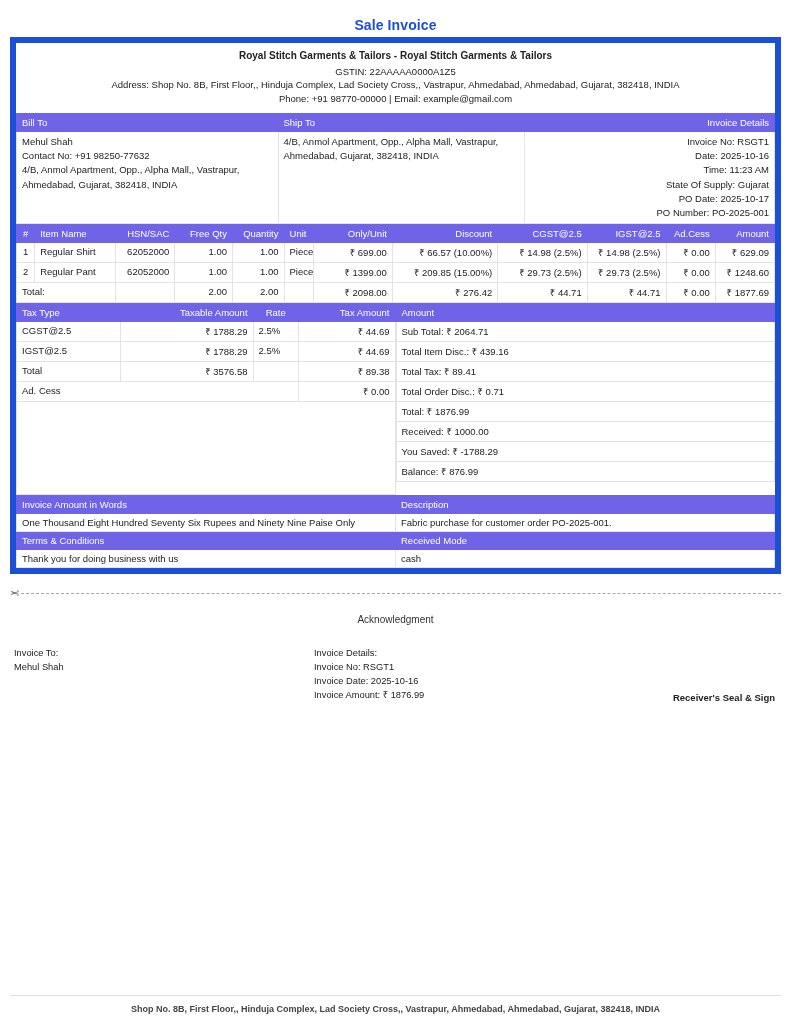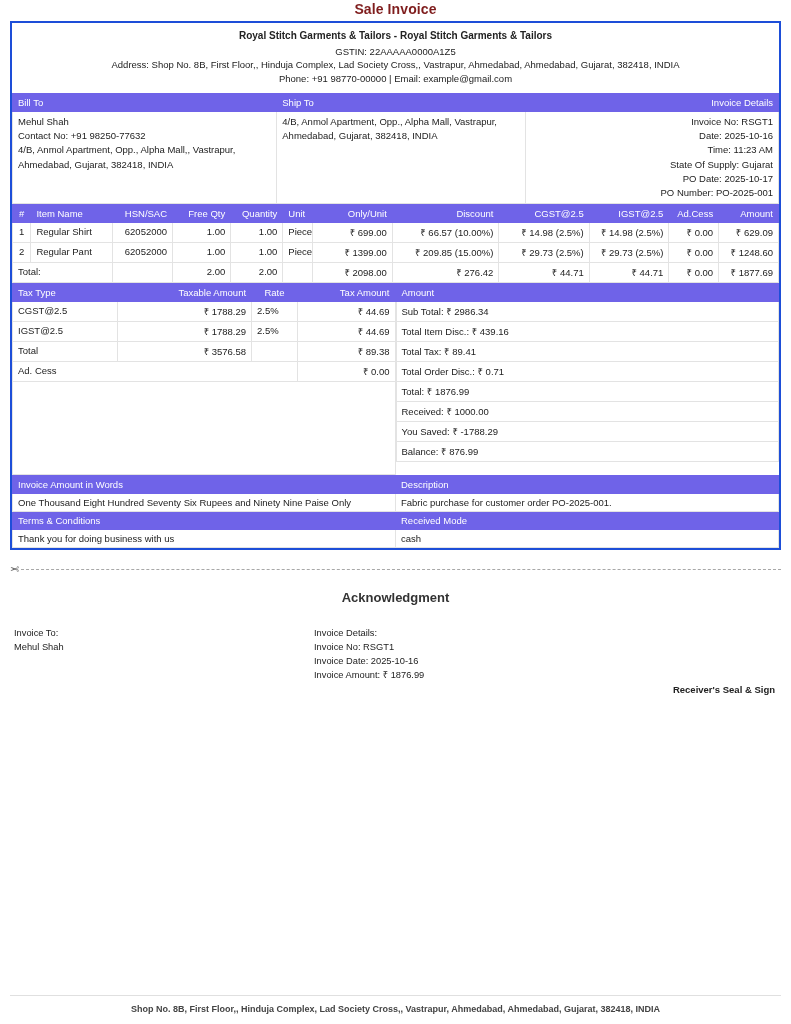--- a/index.html
+++ b/index.html
@@ -20,32 +20,32 @@
   .page {
     width: 791px;
     height: 1024px;
     position: relative;
     box-sizing: border-box;
   }
 
   
   .doc-title {
     text-align: center;
-    color: #7f1d1d;
+    color: #1d4ed8;
     font-size: 14px;
     font-weight: bold;
-    padding-top: 1px;
+    padding-top: 17px;
     padding-bottom: 4px;
     letter-spacing: .1px;
   }
 
   
   .invoice-box {
     margin: 0 10px;
-    border: 2px solid #1d4ed8;
+    border: 6px solid #1d4ed8;
     box-sizing: border-box;
   }
 
   
   .company-head {
     text-align: center;
     padding: 6px 8px 7px 8px;
     line-height: 1.45;
     font-size: 9.5px;
     color: #222;
@@ -136,39 +136,38 @@
     transform: scaleX(-1);
     margin-right: 2px;
   }
   .dashes {
     flex: 1;
     border-top: 1px dashed #a8a8a8;
     height: 0;
   }
   .ack-title {
     text-align: center;
-    font-size: 13px;
+    font-size: 10px;
     color: #333;
     margin-top: 14px;
-    font-weight: bold;
   }
   .ack-grid {
     display: flex;
     margin-top: 22px;
     font-size: 9.3px;
     line-height: 1.5;
   }
   .ack-col-1 { width: 300px; padding-left: 4px; }
   .ack-col-2 { width: 330px; }
   .ack-col-3 { flex: 1; text-align: right; padding-right: 6px; position: relative; }
   .ack-label { font-weight: normal; }
   .seal {
     font-weight: bold;
     font-size: 9.5px;
-    margin-top: 56px;
+    margin-top: 44px;
   }
 
   
   .footer {
     position: absolute;
     left: 10px;
     right: 10px;
     bottom: 10px;
     border-top: 1px solid #e0e0e0;
     text-align: center;
@@ -352,21 +351,21 @@
           </table>
       </div>
 
       <div class="split-right">
         <table class="t">
           <tbody>
               <tr>
             <td class="hdr">Amount</td>
           </tr>
           <tr class="amt-row">
-            <td>Sub Total: ₹ 2986.34</td>
+            <td>Sub Total: ₹ 2064.71</td>
           </tr>
           <tr class="amt-row">
             <td>Total Item Disc.: ₹ 439.16</td>
           </tr>
           <tr class="amt-row">
             <td>Total Tax: ₹ 89.41</td>
           </tr>
           <tr class="amt-row">
             <td>Total Order Disc.: ₹ 0.71</td>
           </tr>

